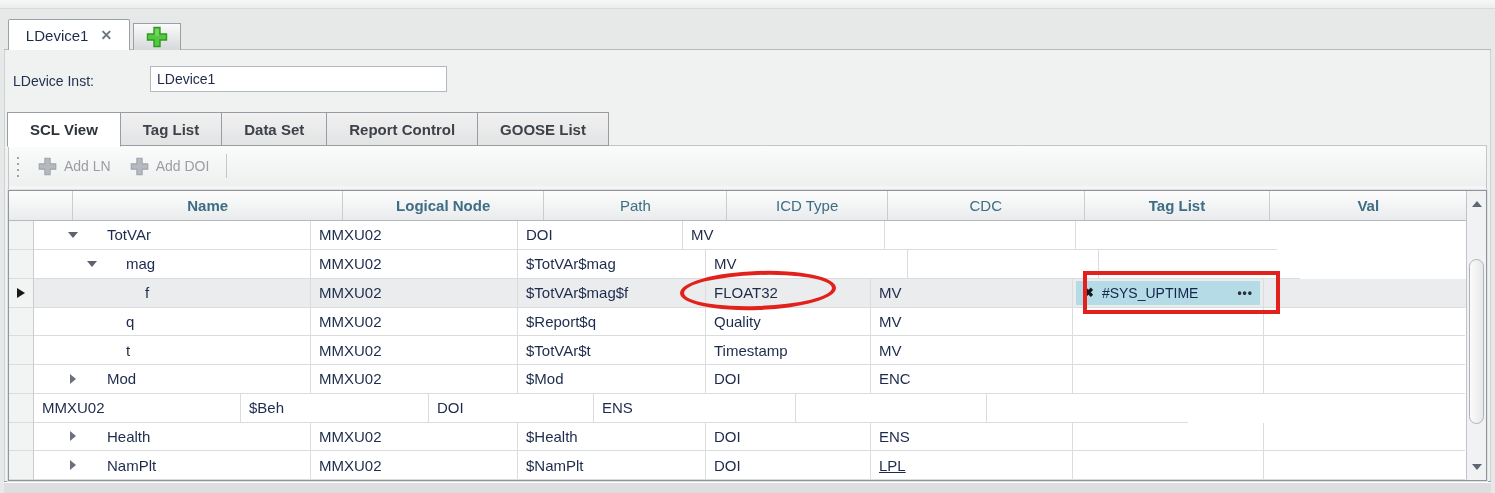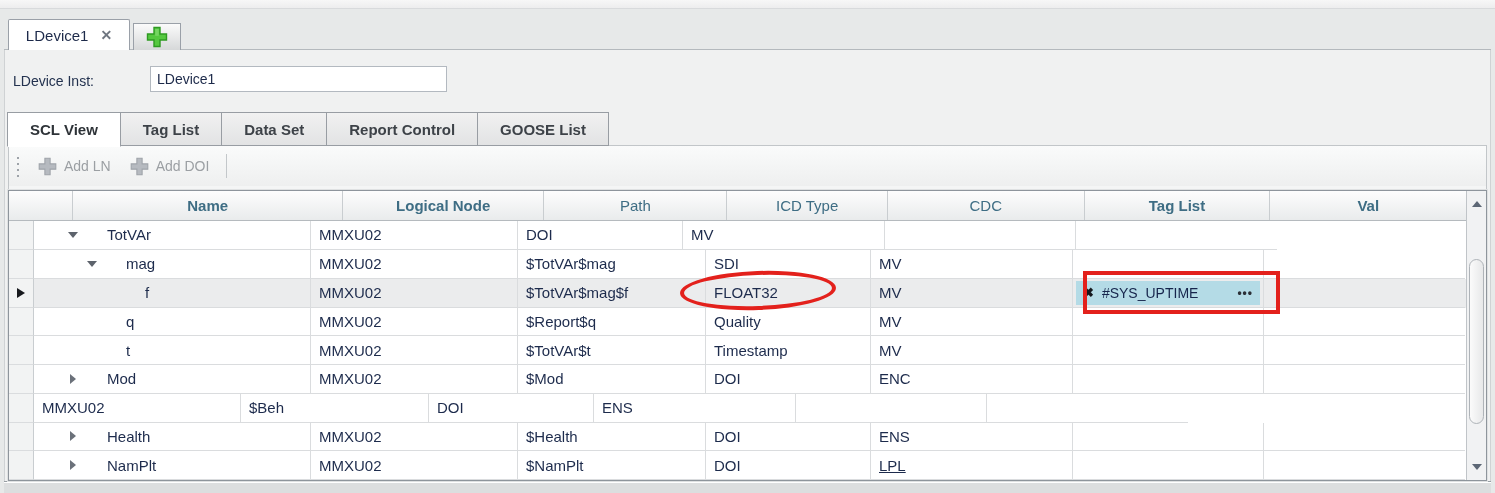--- a/index.html
+++ b/index.html
@@ -196,21 +196,20 @@
           <div class="cell ind" style="width: 25px;"></div>
           <div class="cell name-cell" style="width: 277px;">
             <div class="indent" style="width: 49px;"></div>
             <div class="expander">
               <div class="exp-down"></div>
             </div>
             <span class="name-text">mag</span>
           </div>
           <div class="cell" style="width: 207px;">MMXU02</div>
           <div class="cell" style="width: 188px;">$TotVAr$mag</div>
-          <div class="cell" style="width: 165px;">SDI</div>
           <div class="cell" style="width: 202px;">MV</div>
           <div class="cell tag-cell" style="width: 191px;"></div>
           <div class="cell" style="width: 201px; border-right: none;"></div>
         </div>
         <div class="grid-row selected">
           <div class="cell ind" style="width: 25px;">
             <div class="row-arrow"></div>
           </div>
           <div class="cell name-cell" style="width: 277px;">
             <div class="indent" style="width: 68px;"></div>

